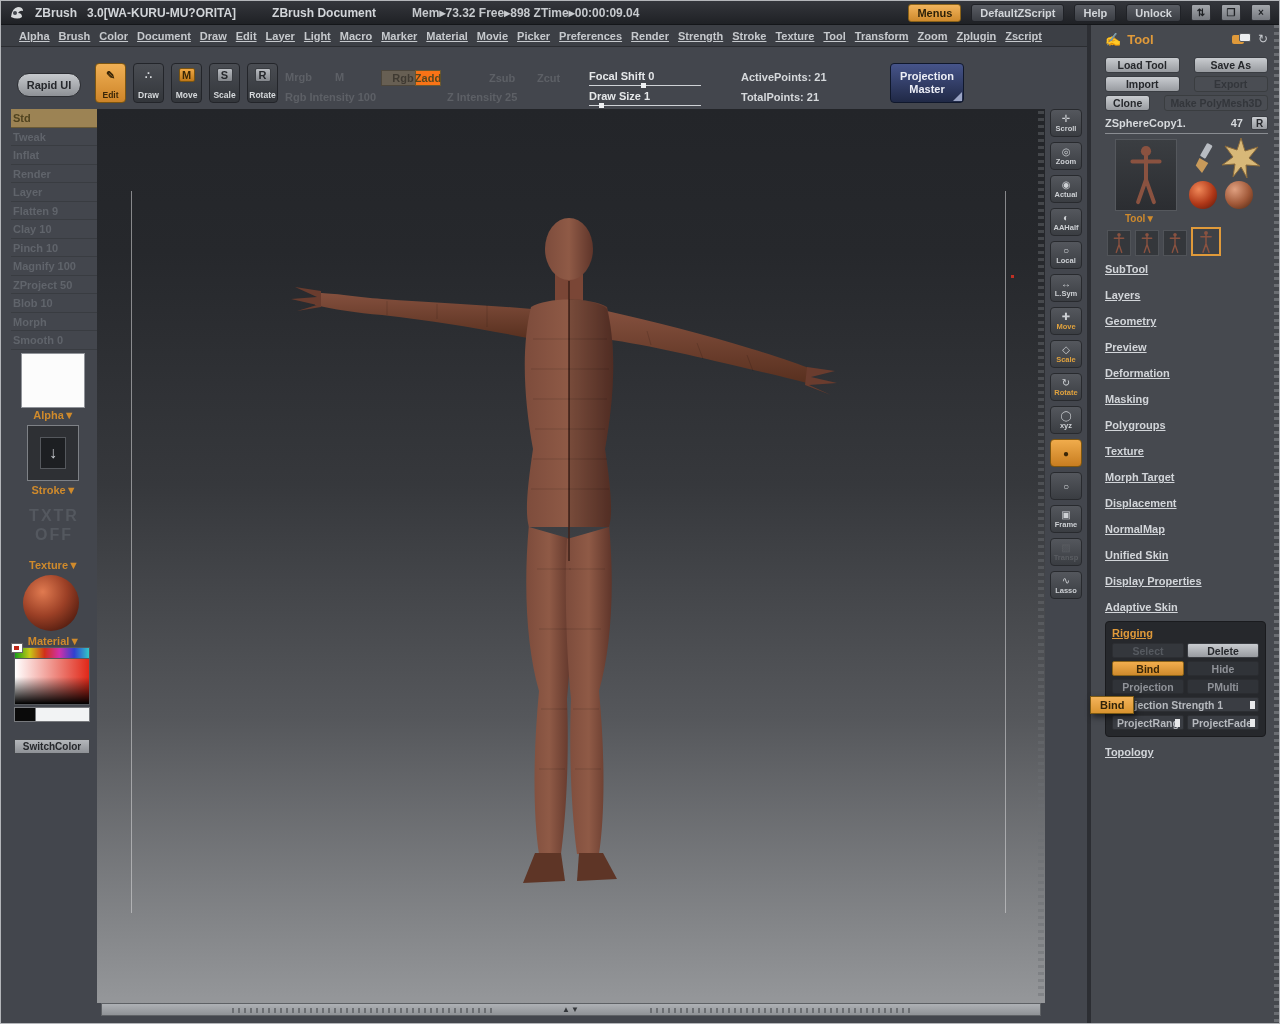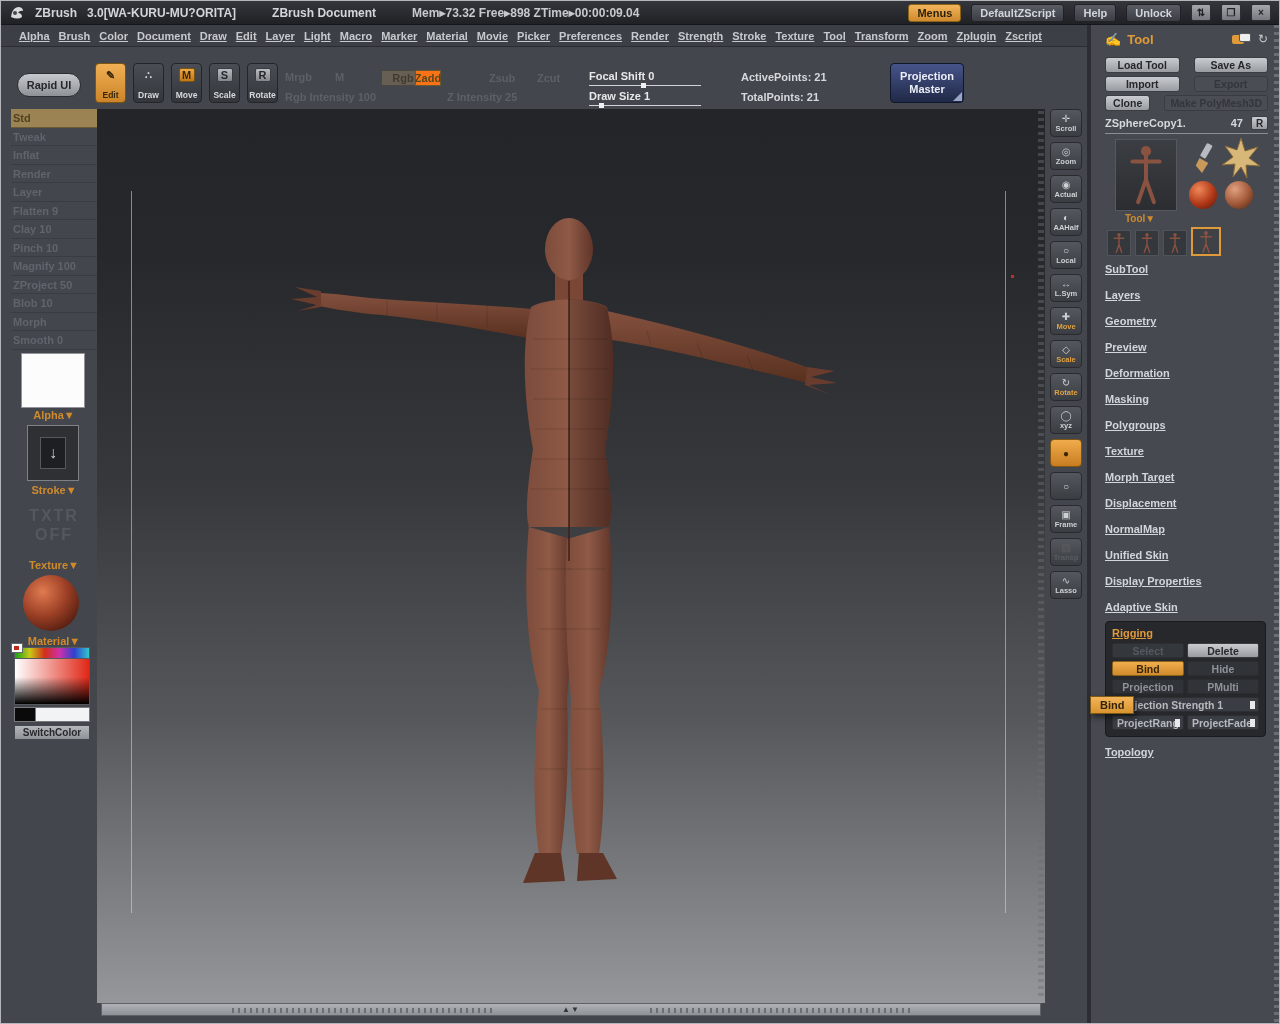--- a/index.html
+++ b/index.html
@@ -49,21 +49,21 @@
 .txtr{position:absolute;left:10px;top:505px;width:86px;text-align:center;font-size:16px;font-weight:bold;color:#54585f;letter-spacing:2px;line-height:19px}
 .material-sphere{position:absolute;left:22px;top:574px;width:56px;height:56px;border-radius:50%;background:radial-gradient(circle at 35% 30%,#e07a50,#9c4026 45%,#5a2012 78%,#2e100a);cursor:pointer}
 .picker{position:absolute;left:13px;top:646px;width:76px}
 .mini-swatch{position:absolute;left:-3px;top:-4px;width:12px;height:10px;background:#fff;border:1px solid #666;z-index:2}
 .mini-swatch::after{content:"";position:absolute;left:2px;top:2px;width:5px;height:4px;background:#c02818}
 .hue{height:12px;background:linear-gradient(90deg,#18a018,#c8c818,#d03018,#d030a8,#3040d0,#30c8c8);border:1px solid #55585c;cursor:crosshair}
 .sv{height:46px;background:linear-gradient(to top,#000 0%,rgba(0,0,0,0) 60%),linear-gradient(90deg,#fff,#e02818);border:1px solid #55585c;border-top:none;cursor:crosshair}
 .swrow{display:flex;margin-top:2px}
 .sw-black{width:22px;height:15px;background:#0a0a0a;border:1px solid #77797d;cursor:pointer}
 .sw-white{flex:1;height:15px;background:#f2f3f4;border:1px solid #77797d;border-left:none;cursor:pointer}
-.switch-color{margin-top:3px;height:15px;background:linear-gradient(#b4b7bb,#8e9196);border:1px solid #44474c;font-size:10px;font-weight:bold;color:#26282c;display:flex;align-items:center;justify-content:center;cursor:pointer}
+.switch-color{margin-top:17px;height:15px;background:linear-gradient(#b4b7bb,#8e9196);border:1px solid #44474c;font-size:10px;font-weight:bold;color:#26282c;display:flex;align-items:center;justify-content:center;cursor:pointer}
 
 .canvas{position:absolute;left:96px;top:108px;width:948px;height:894px;background:linear-gradient(180deg,#232529 0%,#26282c 16%,#36383c 42%,#55575b 68%,#85878a 92%,#95979a 100%);overflow:hidden;cursor:crosshair}
 .doc-edge{position:absolute;top:82px;height:722px;width:1px;background:#d8d9db;opacity:.55}
 .red-dot{position:absolute;left:914px;top:166px;width:3px;height:3px;background:#c03024}
 .v-scroll{position:absolute;right:1px;top:2px;width:6px;height:886px;background:repeating-linear-gradient(180deg,#6b6e72 0 3px,rgba(0,0,0,0) 3px 7px);opacity:.45}
 .canvas-scrollbar{position:absolute;left:100px;top:1002px;width:940px;height:13px;background:linear-gradient(#aeb1b5,#8f9296);border:1px solid #5e6165;display:flex;align-items:center;justify-content:center;cursor:pointer;z-index:5}
 .csb-dots{position:absolute;top:4px;height:5px;width:260px;background:repeating-linear-gradient(90deg,#6c6f73 0 2px,rgba(0,0,0,0) 2px 6px)}
 .csb-dots.l{left:130px}.csb-dots.r{right:130px}
 .csb-arrows{font-size:8px;color:#33363a;letter-spacing:1px}
 

